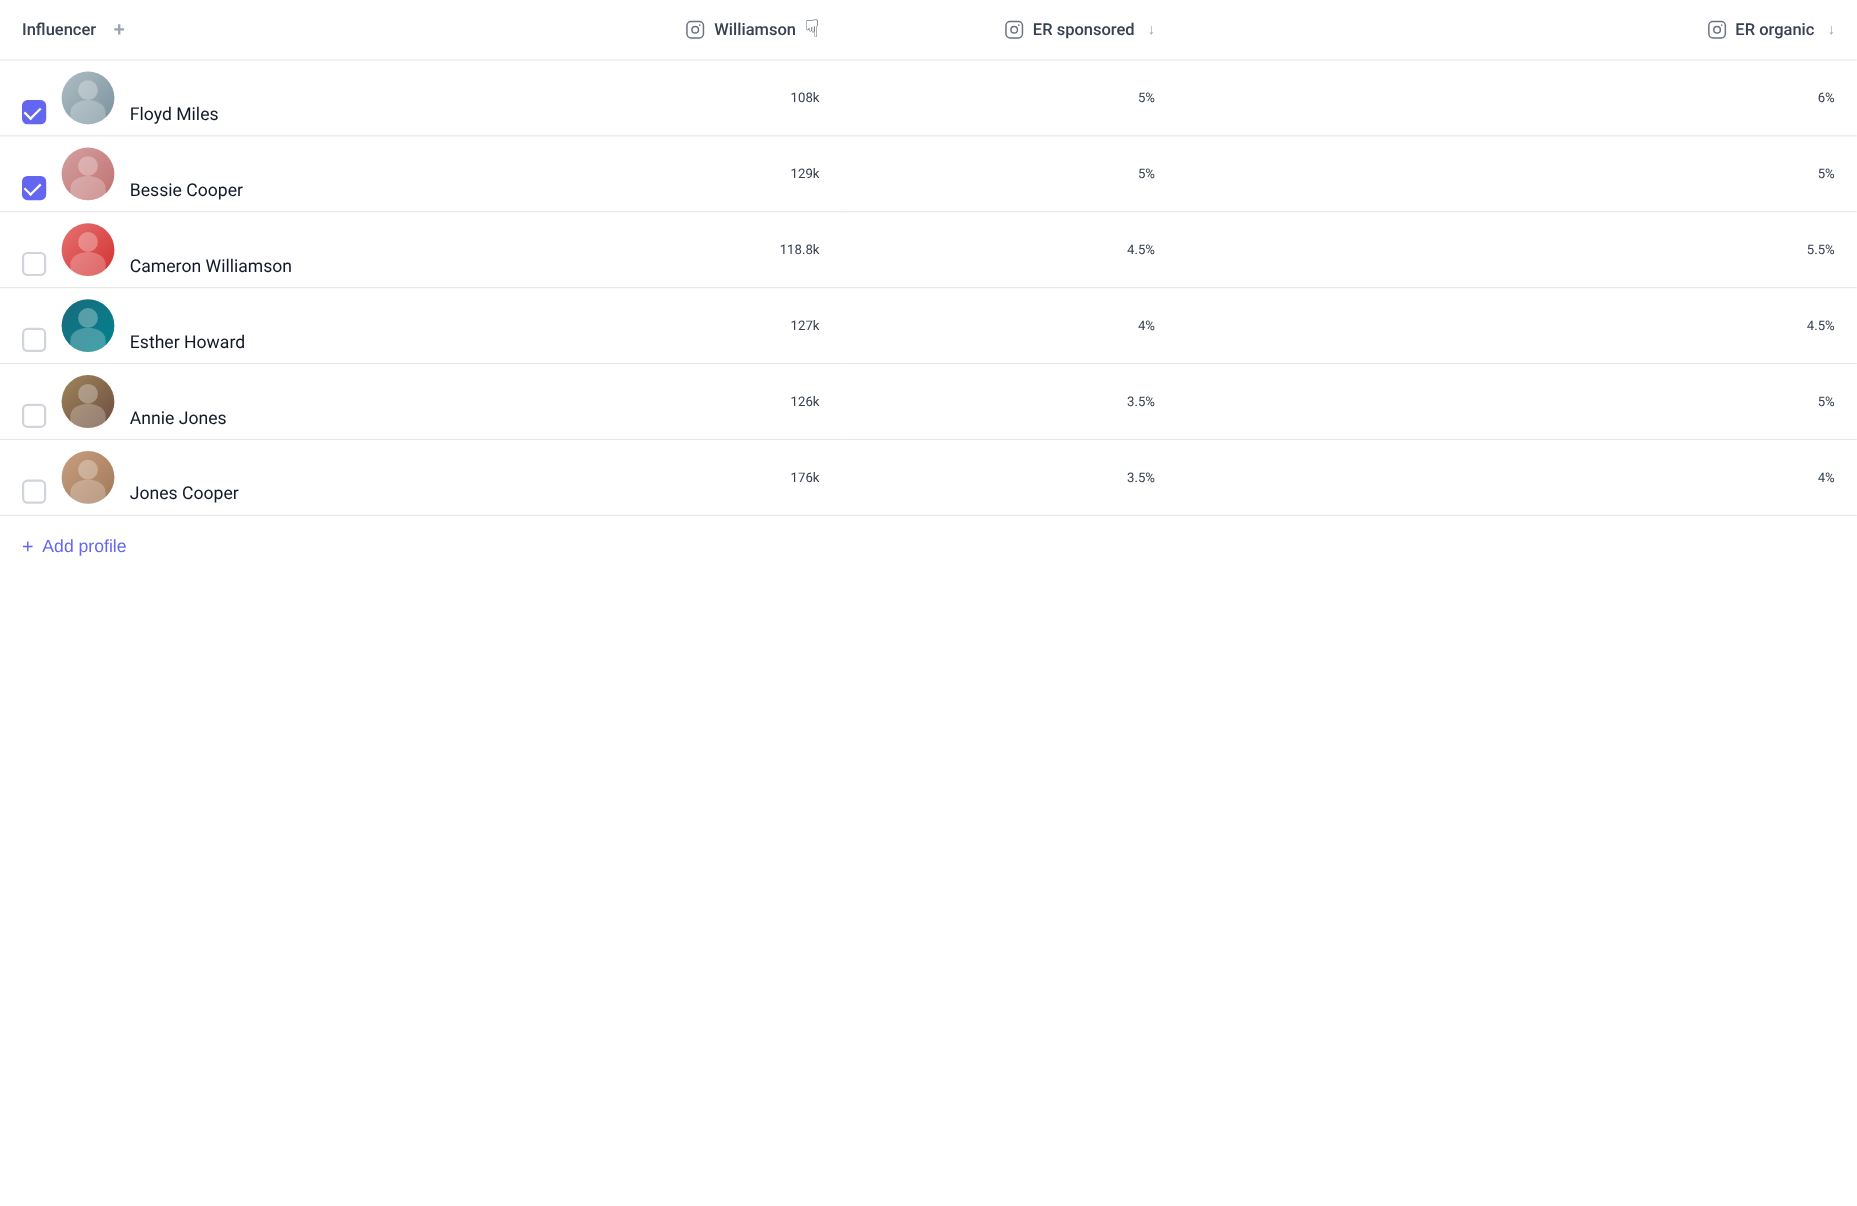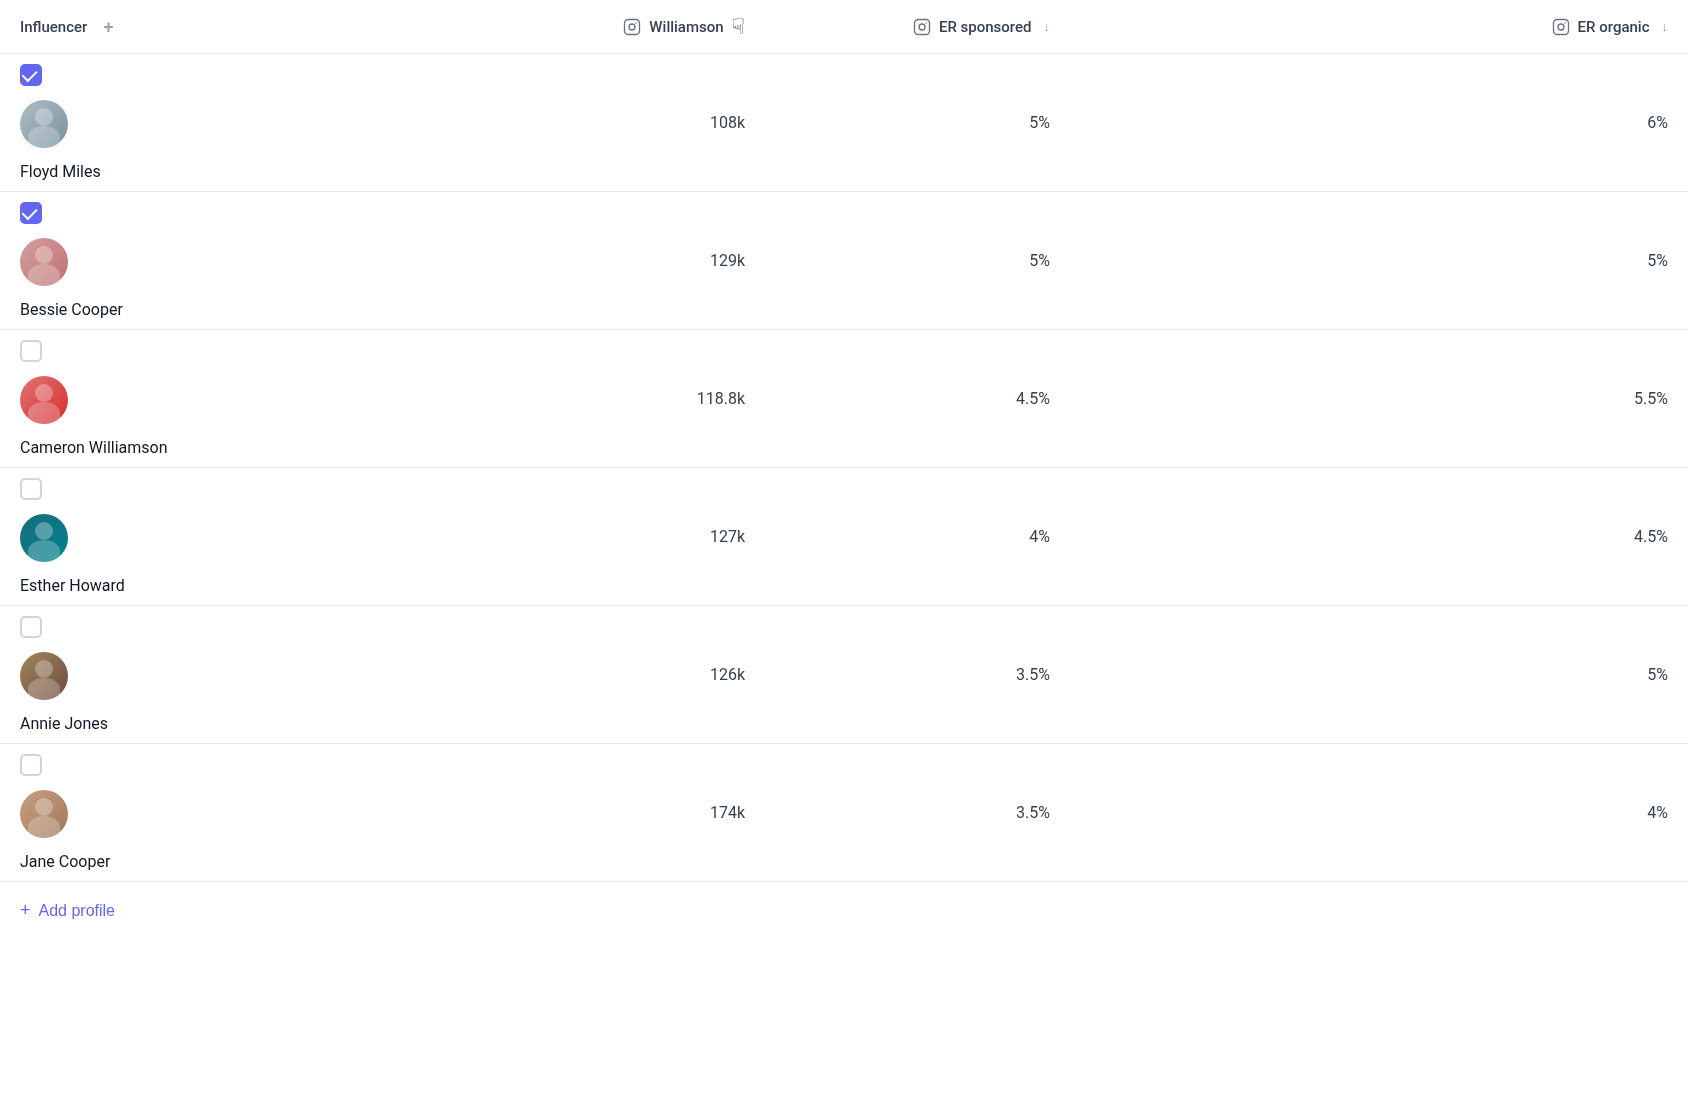--- a/index.html
+++ b/index.html
@@ -78,28 +78,27 @@
     }
     td {
       padding: 10px 20px;
       font-size: 16px;
       color: #111827;
       vertical-align: middle;
     }
     td.td-number {
       text-align: right;
       color: #374151;
-      font-size: 16px;
+      font-size: 12px;
     }
 
     .influencer-cell {
       display: flex;
-      align-items: flex-start;
+      align-items: flex-end;
       gap: 14px;
-      flex-direction: column;
     }
     .checkbox {
       width: 22px;
       height: 22px;
       border-radius: 5px;
       border: 2px solid #d1d5db;
       background: #fff;
       flex-shrink: 0;
       display: flex;
       align-items: center;
@@ -323,24 +322,24 @@
           </td>
           <td class="td-number">126k</td>
           <td class="td-number">3.5%</td>
           <td class="td-number">5%</td>
         </tr>
         <tr>
           <td>
             <div class="influencer-cell">
               <div class="checkbox"></div>
               <div class="avatar avatar-jane"></div>
-              <span class="influencer-name">Jane Cooper</span>
-            </div>
-          </td>
-          <td class="td-number">174k</td>
+              <span class="influencer-name">Jones Cooper</span>
+            </div>
+          </td>
+          <td class="td-number">176k</td>
           <td class="td-number">3.5%</td>
           <td class="td-number">4%</td>
         </tr>
         <tr class="add-profile-row">
           <td>
             <button class="add-profile-btn">
               <span class="plus">+</span>
               <span>Add profile</span>
             </button>
           </td>

